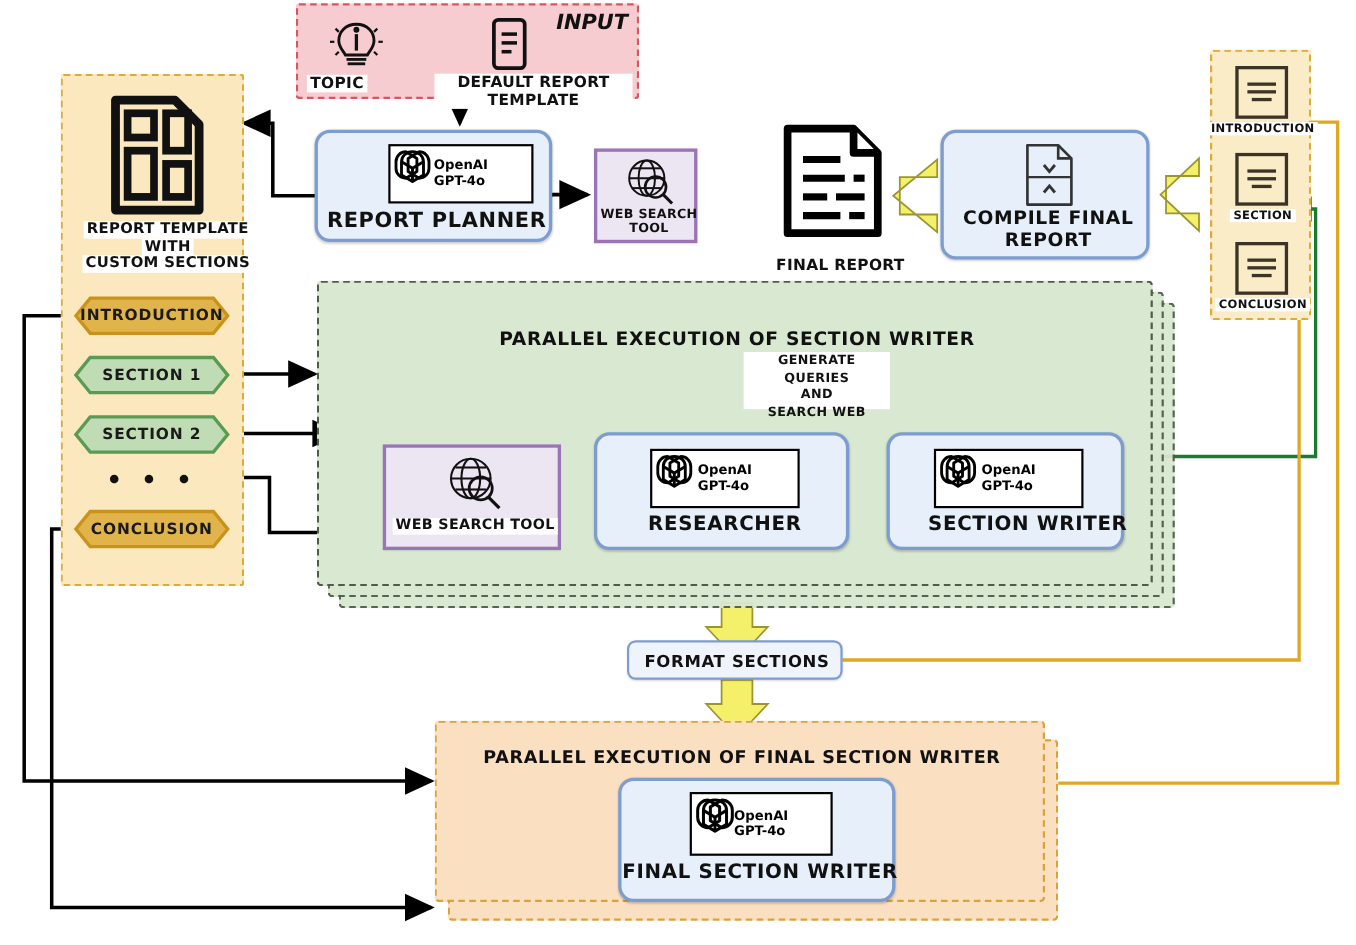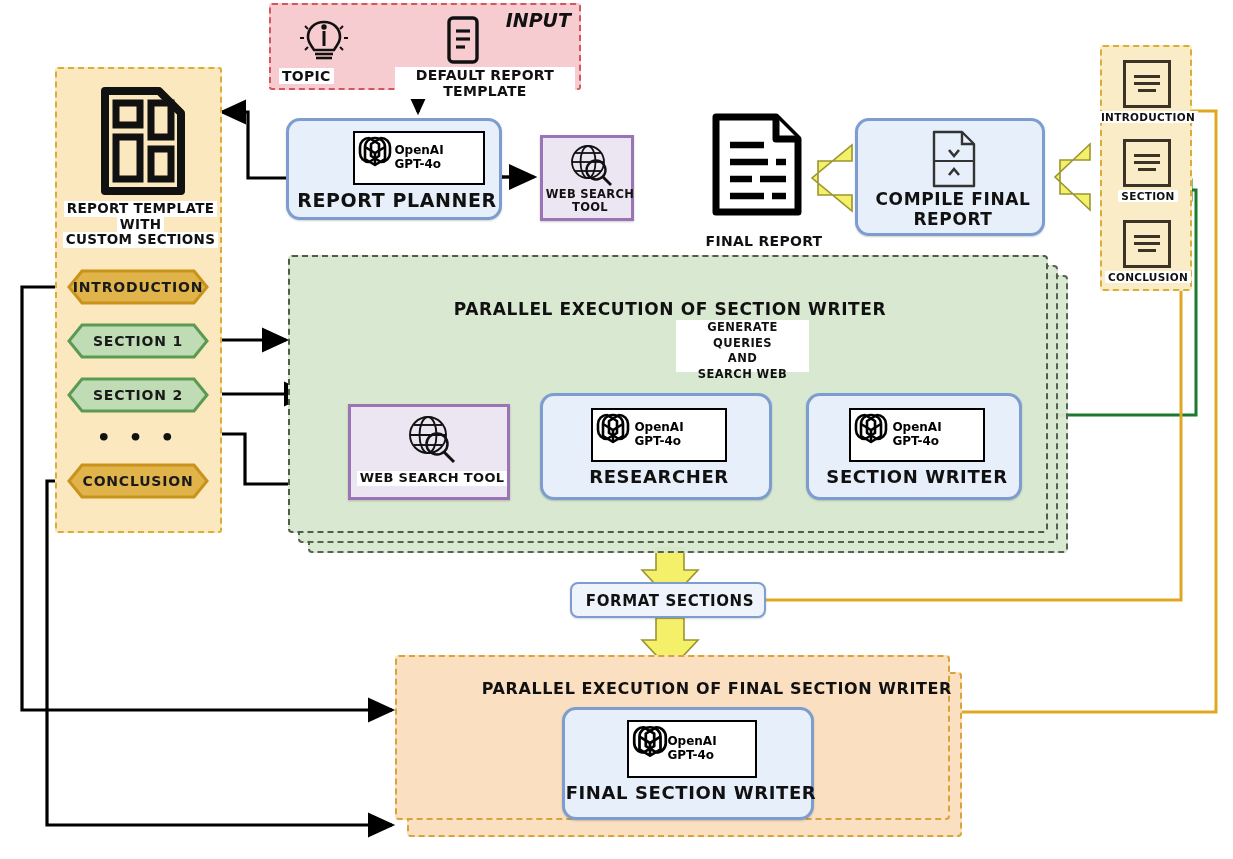--- a/index.html
+++ b/index.html
@@ -152,21 +152,21 @@
 
   <div class="abs panel-yellow" style="left:55px;top:67px;width:167px;height:466px;">
 
     <svg class="abs" style="left:42px;top:18px;" width="88" height="108">
       <path d="M6,4 H60 L82,26 V104 H6 Z" fill="none" stroke="#111" stroke-width="8" stroke-linejoin="round"></path>
       <rect x="17" y="16" width="24" height="22" fill="none" stroke="#111" stroke-width="7"></rect>
       <rect x="52" y="16" width="20" height="34" fill="none" stroke="#111" stroke-width="7"></rect>
       <rect x="17" y="50" width="24" height="42" fill="none" stroke="#111" stroke-width="7"></rect>
       <rect x="52" y="62" width="20" height="30" fill="none" stroke="#111" stroke-width="7"></rect>
     </svg>
-    <div class="abs" style="left:0;top:132px;width:167px;">
+    <div class="abs" style="left:12px;top:132px;width:167px;">
       <div class="lbl" style="font-size:13.5px;">
         <span class="whitebox">REPORT TEMPLATE</span><br>
         <span class="whitebox">WITH</span><br>
         <span class="whitebox">CUSTOM SECTIONS</span>
       </div>
     </div>
   </div>
 
   <div class="hexwrap" style="left:68px;top:270px;width:140px;height:34px;">
     <svg width="140" height="34">
@@ -294,30 +294,30 @@
             <path d="M20,20 v12"></path>
           <path d="M5,14 C5,9 9,5 14,5 l10,6 v12 l-10,6 C9,29 5,25 5,20z"></path>
           <path d="M35,20 C35,25 31,29 26,29 L16,23 V11 l10,-6 C31,5 35,9 35,14z"></path>
         </g>
       </svg>
       <div class="txt">
         <span>OpenAI</span><br>
         <span>GPT-4o</span>
       </div>
     </div>
-    <div class="abs hand" style="left:0;top:70px;width:216px;font-size:18px;">SECTION WRITER</div>
+    <div class="abs hand" style="left:0;top:70px;width:216px;font-size:18px;text-align:right;">SECTION WRITER</div>
   </div>
 
   <div class="abs node-blue-sm" style="left:570px;top:582px;width:196px;height:36px;">
     <div class="abs hand" style="left:0;top:8px;width:196px;font-size:15px;">FORMAT SECTIONS</div>
   </div>
 
   <div class="abs panel-orange" style="left:407px;top:672px;width:555px;height:165px;"></div>
   <div class="abs panel-orange" style="left:395px;top:655px;width:555px;height:165px;">
-    <div class="abs hand" style="left:0;top:22px;width:555px;font-size:16px;text-align:right;">PARALLEL EXECUTION OF FINAL SECTION WRITER</div>
+    <div class="abs hand" style="left:0;top:22px;width:555px;font-size:16px;">PARALLEL EXECUTION OF FINAL SECTION WRITER</div>
   </div>
 
   <div class="abs node-blue" style="left:562px;top:707px;width:252px;height:113px;">
     <div class="abs oai" style="left:62px;top:10px;width:130px;height:58px;">
       <svg width="42" height="42" viewBox="0 0 40 40">
         <g fill="none" stroke="#000" stroke-width="2.6" stroke-linejoin="round">
           <path d="M20,5 C14,5 10,9 10,14 v12 l10,6 10-6 V14 C30,9 26,5 20,5z"></path>
           <path d="M10,14 L20,20 L30,14"></path>
             <path d="M20,20 v12"></path>
           <path d="M5,14 C5,9 9,5 14,5 l10,6 v12 l-10,6 C9,29 5,25 5,20z"></path>

